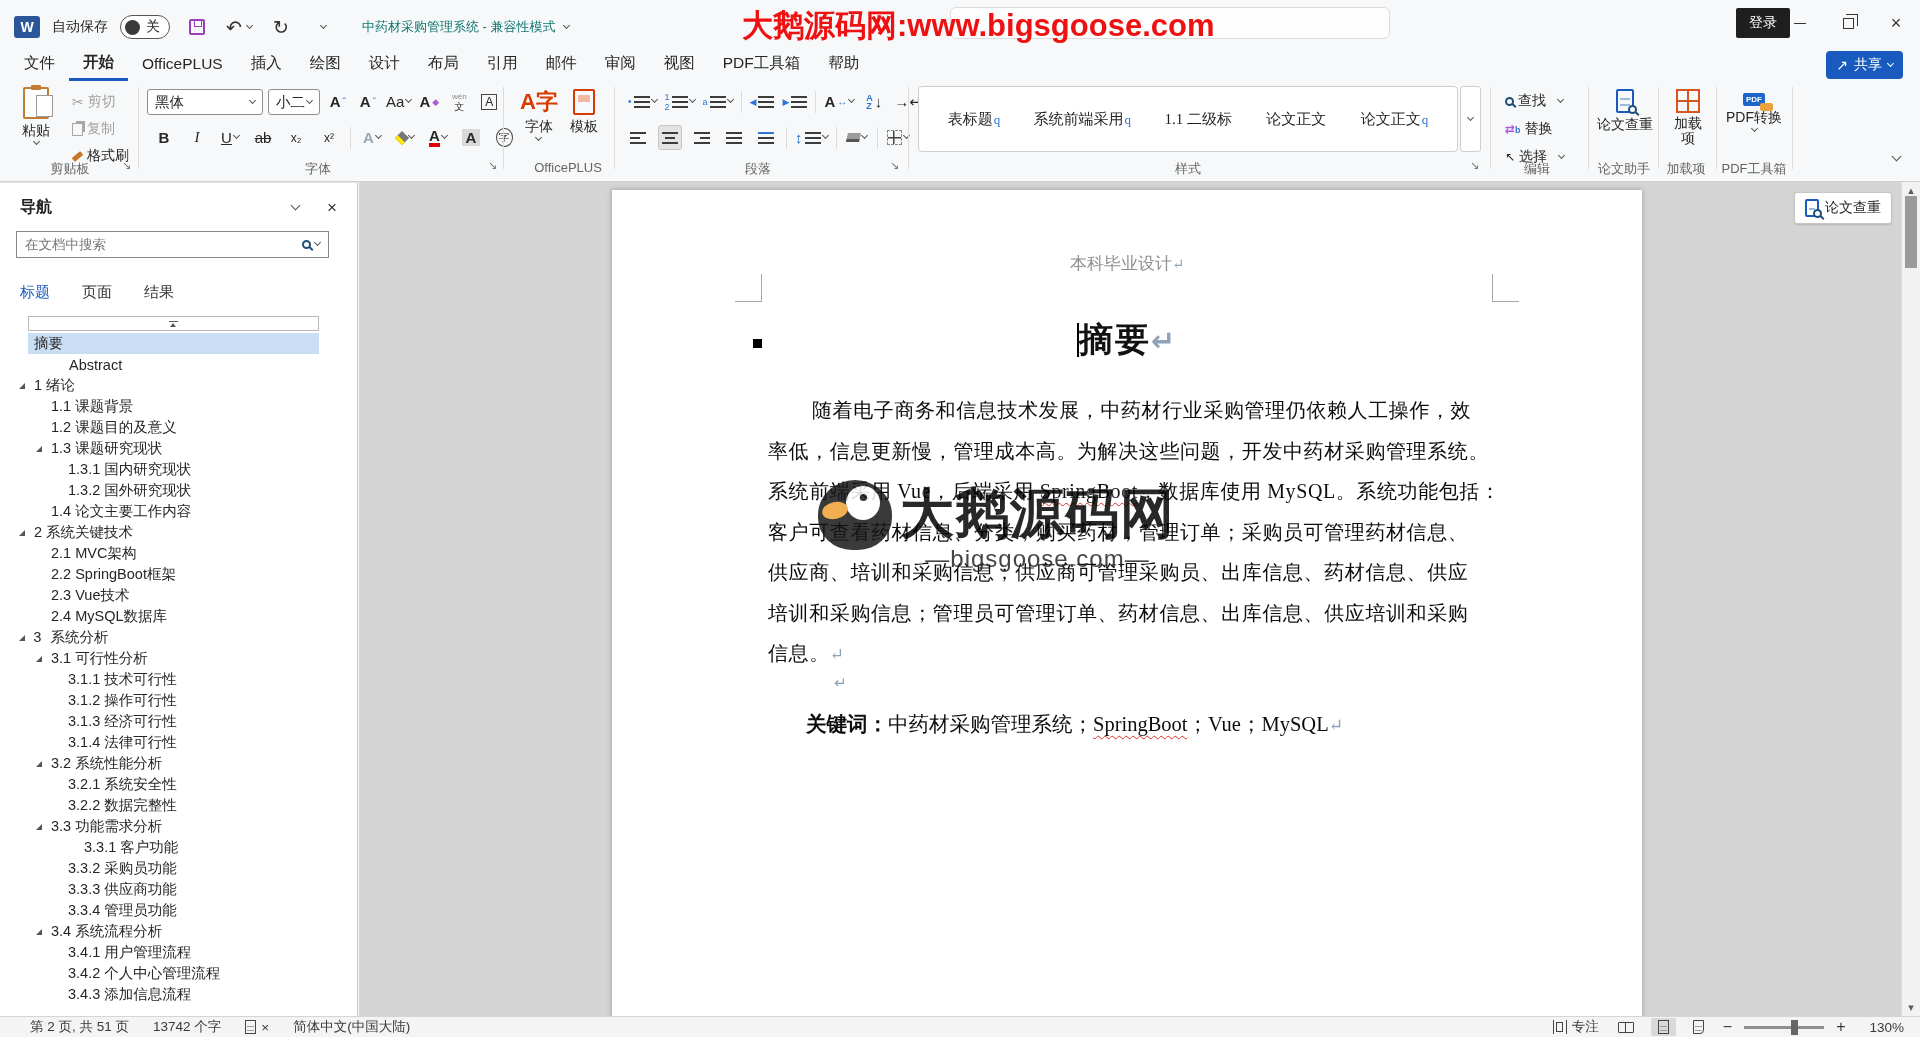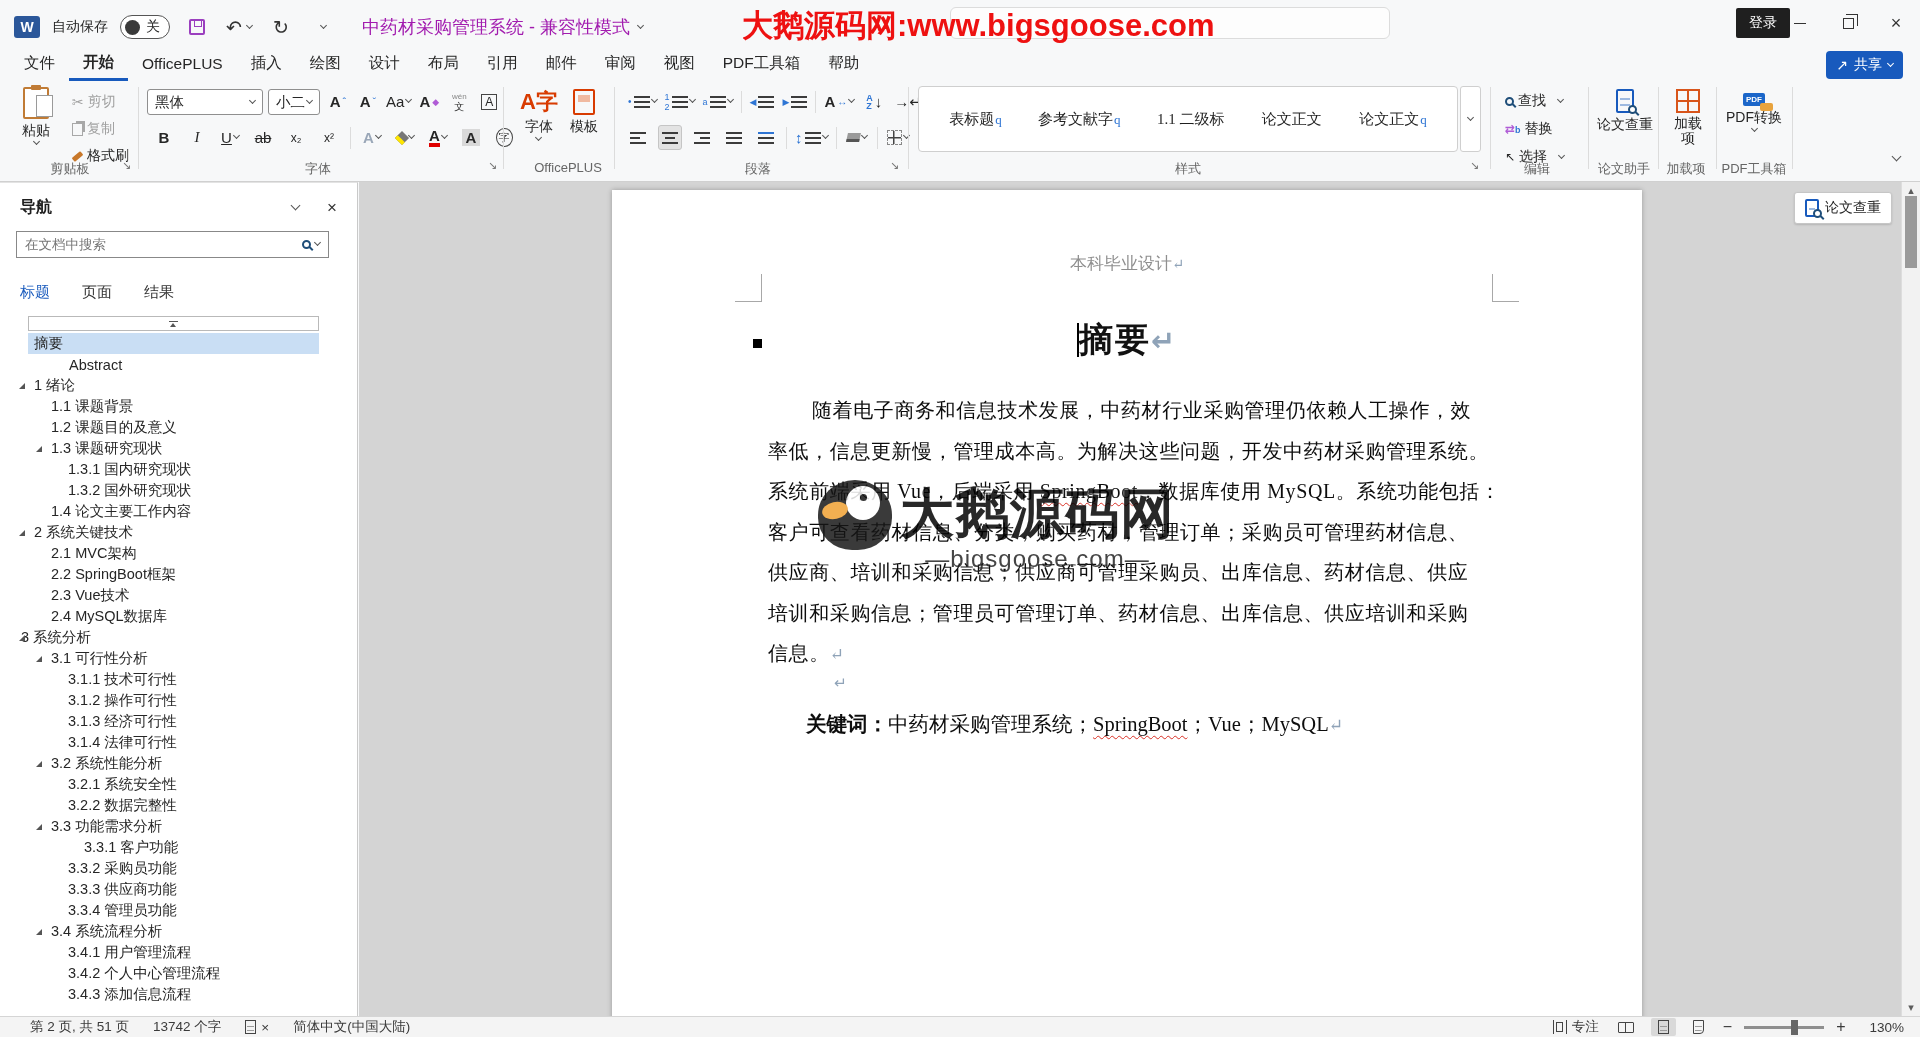--- a/index.html
+++ b/index.html
@@ -19,21 +19,21 @@
   .toggle{border:1.5px solid #555;border-radius:13px;height:24px;padding:0 9px 0 4px;display:flex;
     align-items:center;gap:6px;font-size:14px;background:#fff;}
   .knob{width:15px;height:15px;border-radius:50%;background:#3a3a3a;}
   .floppy{width:16px;height:16px;border:2px solid var(--purple);border-radius:2px;position:relative;}
   .floppy::before{content:"";position:absolute;left:3px;top:-1px;width:6px;height:5px;border:1.5px solid var(--purple);}
   .tb-btn{height:32px;min-width:30px;display:flex;align-items:center;justify-content:center;
     font-size:19px;color:#333;border-radius:4px;}
   .chev{display:inline-block;width:7px;height:7px;border-right:1.6px solid #555;
     border-bottom:1.6px solid #555;transform:rotate(45deg);margin-top:-4px;}
   .chev.sm{width:5px;height:5px;}
-  .tb-title{font-size:18px;color:#a21caf;}
+  .tb-title{font-size:13px;color:#0f766e;}
   .tb-search{left:950px;top:7px;width:440px;height:32px;border:1px solid #dcdcdc;border-radius:6px;
     background:#fdfdfd;}
   .overlay-red{left:742px;top:5px;font-size:31px;font-weight:bold;color:var(--red);z-index:9;
     letter-spacing:0;white-space:nowrap;}
   .login{right:130px;top:8px;background:#1f1f1f;color:#fff;font-size:14px;padding:6px 13px;border-radius:2px;}
   .winbtn{top:0;width:48px;height:46px;display:flex;align-items:center;justify-content:center;color:#333;}
   .restore{width:11px;height:11px;border:1.4px solid #333;position:relative;background:var(--chrome);}
   .restore::before{content:"";position:absolute;left:2px;top:-5px;width:11px;height:11px;
     border:1.4px solid #333;border-bottom:none;border-left:none;}
   
@@ -400,21 +400,21 @@
     <div class="grp-label" style="left:758px;">段落</div>
     <div class="launcher" style="left:890px;">↘</div>
     <div class="vdiv" style="left:908px;"></div>
 
     <div class="stylebox" id="styles">
         <span class="styleitem">
           <span class="sname">表标题</span>
           <span class="stylemark smark">q</span>
         </span>
         <span class="styleitem">
-          <span class="sname">参考文献字</span>
+          <span class="sname">系统前端采用</span>
           <span class="stylemark smark">q</span>
         </span>
         <span class="styleitem">
           <span class="sname">1.1 二级标</span>
           <span class="stylemark smark"></span>
         </span>
         <span class="styleitem">
           <span class="sname">论文正文</span>
           <span class="stylemark smark"></span>
         </span>
@@ -545,21 +545,21 @@
         <div class="nav-item">
 
         <span class="nav-txt" style="padding-left: 51px;">2.3  Vue技术</span>
       </div>
         <div class="nav-item">
 
         <span class="nav-txt" style="padding-left: 51px;">2.4  MySQL数据库</span>
       </div>
         <div class="nav-item">
         <span class="tri" style="left: 19px;"></span>
-        <span class="nav-txt" style="padding-left: 21px;">3 系统分析</span>
+        <span class="nav-txt" style="padding-left: 33px; font-family: Liberation Mono, monospace;">3 系统分析</span>
       </div>
         <div class="nav-item">
         <span class="tri" style="left: 36px;"></span>
         <span class="nav-txt" style="padding-left: 51px;">3.1 可行性分析</span>
       </div>
         <div class="nav-item">
 
         <span class="nav-txt" style="padding-left: 68px;">3.1.1 技术可行性</span>
       </div>
         <div class="nav-item">

